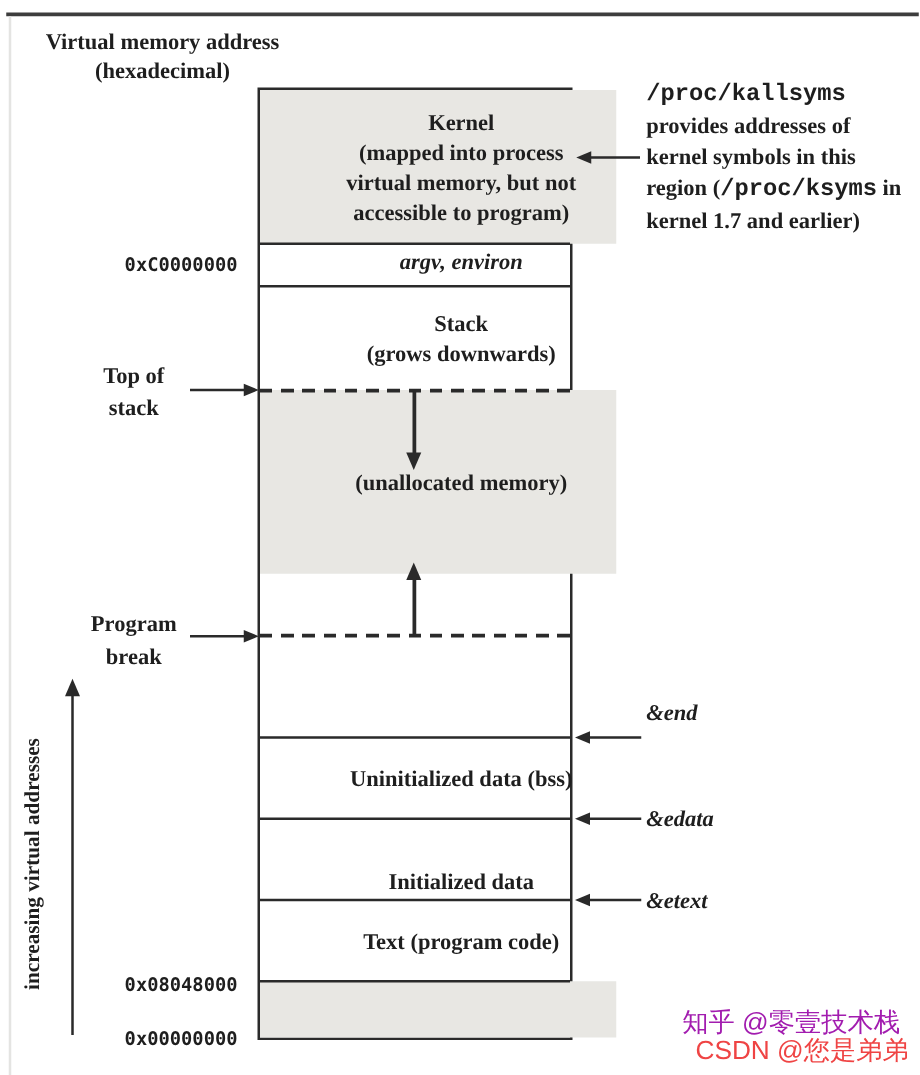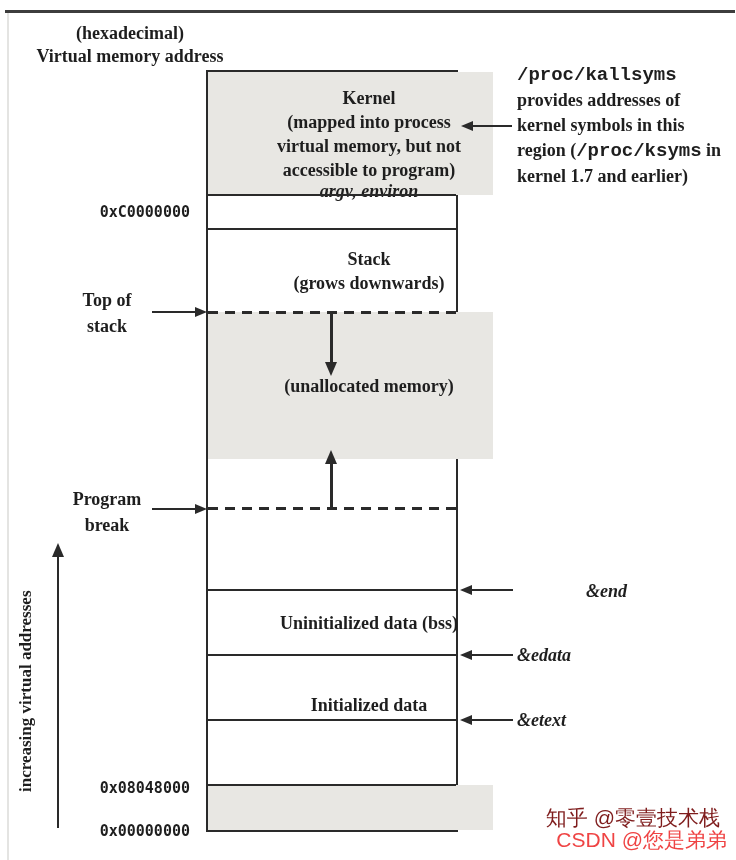--- a/index.html
+++ b/index.html
@@ -33,57 +33,60 @@
   .addr{left:58px;width:132px;text-align:right;font-family:"DejaVu Sans Mono", monospace;font-size:15px;font-weight:600;}
   .leftlab{left:62px;width:90px;text-align:center;font-size:18px;font-weight:600;line-height:26px;}
   #kallsyms-note{left:517px;top:63px;width:216px;font-size:18px;font-weight:600;line-height:25px;}
   #kallsyms-note .m{font-family:Liberation Mono, monospace;font-size:19px;}
   .symlab{left:517px;width:110px;font-size:18px;font-weight:600;font-style:italic;}
   
   #axis-label{left:16px;top:566px;height:250px;writing-mode:vertical-rl;transform:rotate(180deg);
               text-align:center;font-size:17px;font-weight:600;}
   
   .wm{font-family:"Liberation Sans", sans-serif;font-size:21px;white-space:nowrap;}
-  #wm-zhihu{right:16px;top:804px;color:#7f1d1d;}
+  #wm-zhihu{right:16px;top:804px;color:#a21caf;}
   #wm-csdn{right:9px;top:826px;color:#ef4444;}
 </style>
 </head>
 <body>
 
 <div class="abs" id="top-rule"></div>
 <div class="abs" id="left-edge"></div>
 
 <div class="abs" id="vm-title">
+  <div>Virtual memory address</div>
   <div>(hexadecimal)</div>
-  <div>Virtual memory address</div>
 </div>
 
 <div class="abs" id="membox">
 
   <div class="seg gray" style="top:0;height:123px;">
     <div>Kernel</div>
     <div class="pre">(mapped into process
 virtual memory, but not
 accessible to program)</div>
   </div>
-  <div class="seg" style="top:106px;height:26px;">
+  <div class="seg" style="top:123px;height:26px;justify-content:flex-end;">
     <div class="italic">argv, environ</div>
   </div>
   <div class="seg" style="top:157px;height:83px;">
     <div>Stack</div>
     <div>(grows downwards)</div>
   </div>
   <div class="seg gray" style="top:240px;height:147px;">
     <div>(unallocated memory)</div>
   </div>
   <div class="seg" style="top:518px;height:65px;">
     <div>Uninitialized data (bss)</div>
   </div>
   <div class="seg" style="top:600px;height:65px;">
     <div>Initialized data</div>
+  </div>
+  <div class="seg" style="top:648px;height:65px;">
+    <div>Text (program code)</div>
   </div>
   <div class="seg gray" style="top:713px;height:45px;"></div>
 
   <div class="bl" style="top:122px;"></div>
   <div class="bl" style="top:156px;"></div>
   <div class="dash" style="top:239px;"></div>
   <div class="dash" style="top:435px;"></div>
   <div class="bl" style="top:517px;"></div>
   <div class="bl" style="top:582px;"></div>
   <div class="bl" style="top:647px;"></div>
@@ -122,21 +125,21 @@
   <div>provides addresses of</div>
   <div>kernel symbols in this</div>
   <div><span>region (</span><span class="m">/proc/ksyms</span><span> in</span></div>
   <div>kernel 1.7 and earlier)</div>
 </div>
 <div class="tri-left" style="left:461px;top:121px;"></div>
 <div class="abs hline" style="left:472px;top:125px;width:40px;"></div>
 
 <div class="tri-left" style="left:460px;top:585px;"></div>
 <div class="abs hline" style="left:471px;top:589px;width:42px;"></div>
-<div class="abs symlab" style="top:581px;text-align:right;">&amp;end</div>
+<div class="abs symlab" style="top:560px;">&amp;end</div>
 
 <div class="tri-left" style="left:460px;top:650px;"></div>
 <div class="abs hline" style="left:471px;top:654px;width:42px;"></div>
 <div class="abs symlab" style="top:645px;">&amp;edata</div>
 
 <div class="tri-left" style="left:460px;top:715px;"></div>
 <div class="abs hline" style="left:471px;top:719px;width:42px;"></div>
 <div class="abs symlab" style="top:710px;">&amp;etext</div>
 
 <div class="abs wm" id="wm-zhihu">知乎 @零壹技术栈</div>

